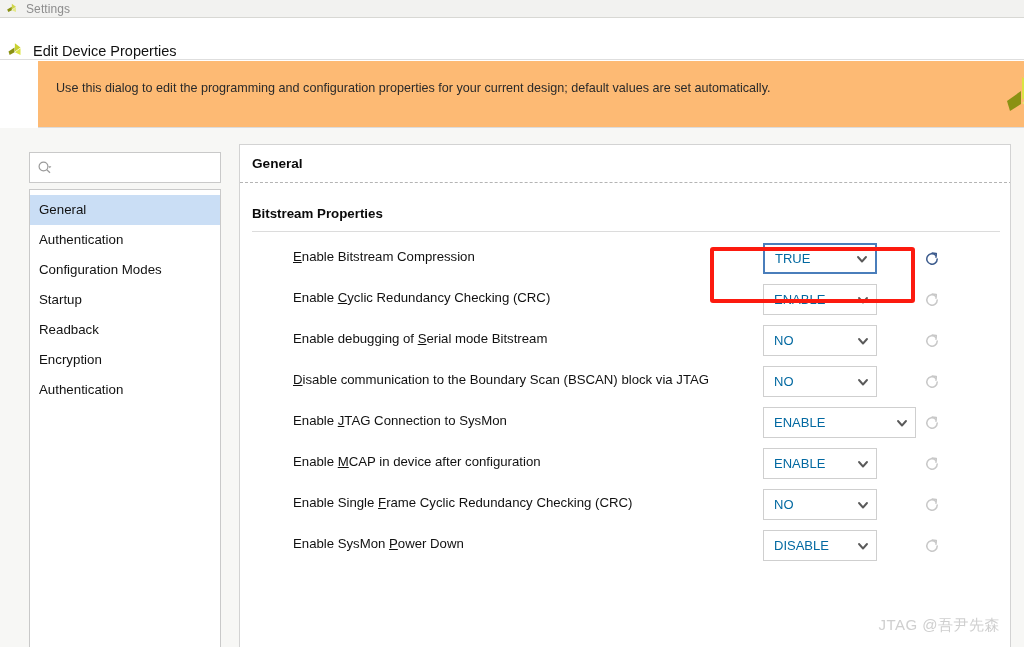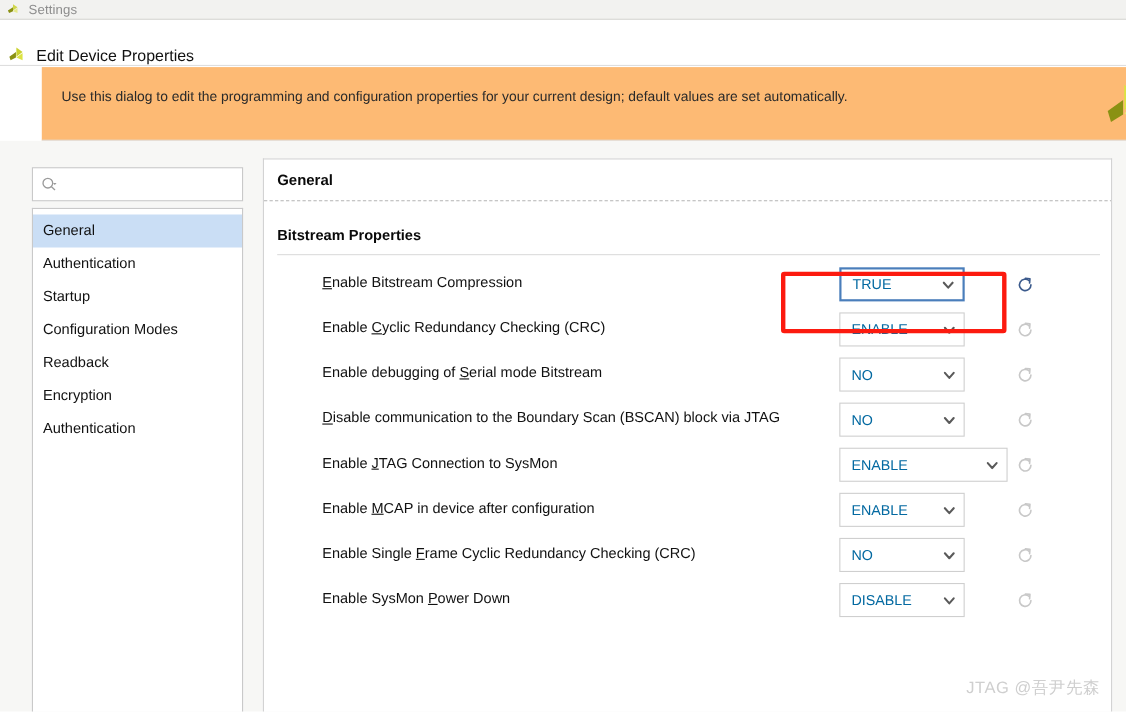--- a/index.html
+++ b/index.html
@@ -299,24 +299,24 @@
     </div>
 
     <div class="nav-list">
       <div class="nav-item selected">
         <span>General</span>
       </div>
       <div class="nav-item">
         <span>Authentication</span>
       </div>
       <div class="nav-item">
+        <span>Configuration Modes</span>
+      </div>
+      <div class="nav-item">
         <span>Startup</span>
-      </div>
-      <div class="nav-item">
-        <span>Configuration Modes</span>
       </div>
       <div class="nav-item">
         <span>Readback</span>
       </div>
       <div class="nav-item">
         <span>Encryption</span>
       </div>
       <div class="nav-item">
         <span>Authentication</span>
       </div>

